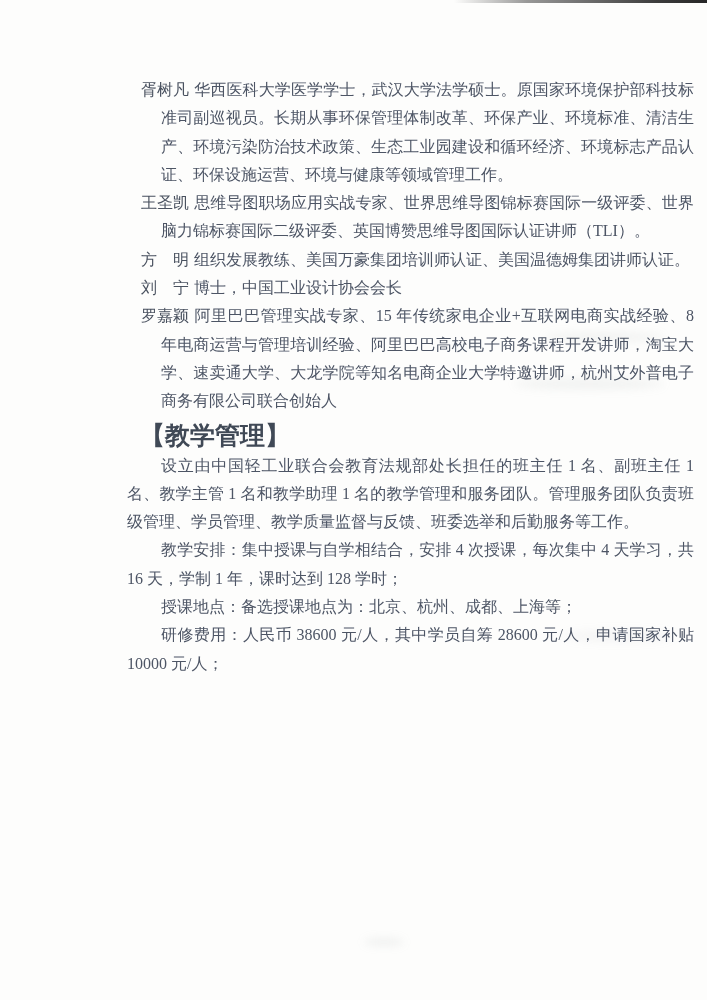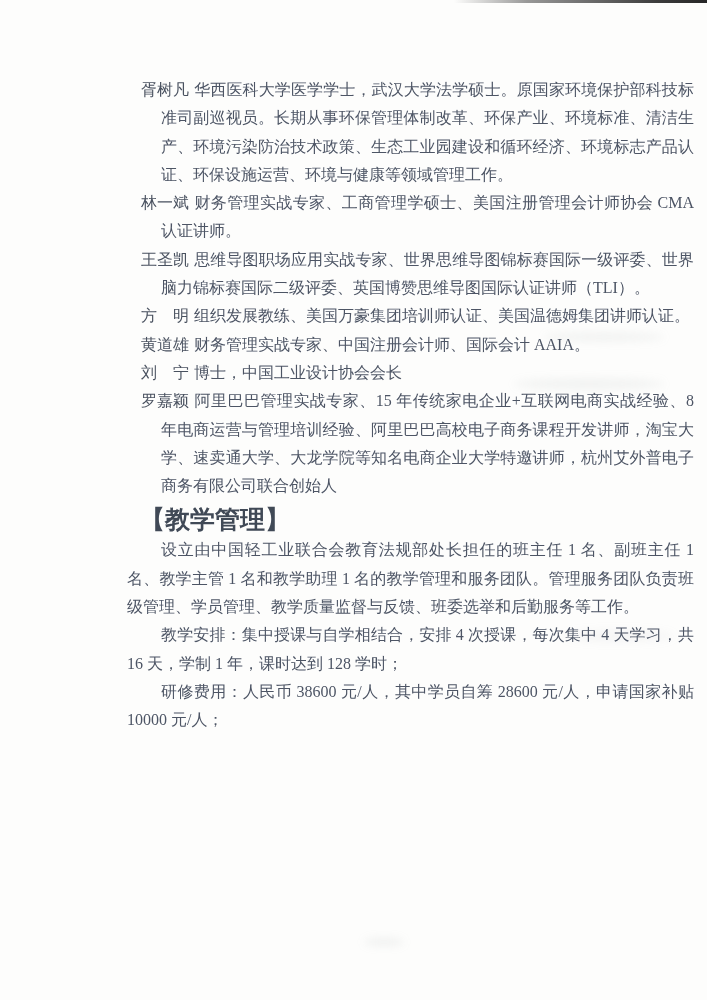--- a/index.html
+++ b/index.html
@@ -77,38 +77,37 @@
   <div class="scan-right-cap"></div>
   <div class="scan-smudge smudge-a"></div>
   <div class="scan-smudge smudge-b"></div>
   <div class="scan-smudge smudge-c"></div>
   <div class="scan-smudge smudge-d"></div>
 
   <div class="content">
 
     <p class="instr"><span class="iname">胥树凡</span><span>华西医科大学医学学士，武汉大学法学硕士。原国家环境保护部科技标准司副巡视员。长期从事环保管理体制改革、环保产业、环境标准、清洁生产、环境污染防治技术政策、生态工业园建设和循环经济、环境标志产品认证、环保设施运营、环境与健康等领域管理工作。</span></p>
 
-    <p class="instr"><span class="iname">林一斌</span><span>财务管理实战专家、工商管理学硕士、美国注册管理会计师协会 CMA 认证讲师。</span></p>
 
     <p class="instr"><span class="iname">王圣凯</span><span>思维导图职场应用实战专家、世界思维导图锦标赛国际一级评委、世界脑力锦标赛国际二级评委、英国博赞思维导图国际认证讲师（TLI）。</span></p>
 
     <p class="instr"><span class="iname">方　明</span><span>组织发展教练、美国万豪集团培训师认证、美国温德姆集团讲师认证。</span></p>
 
-    <p class="instr"><span class="iname">黄道雄</span><span>财务管理实战专家、中国注册会计师、国际会计 AAIA。</span></p>
 
     <p class="instr"><span class="iname">刘　宁</span><span>博士，中国工业设计协会会长</span></p>
 
     <p class="instr"><span class="iname">罗嘉颖</span><span>阿里巴巴管理实战专家、15 年传统家电企业+互联网电商实战经验、8 年电商运营与管理培训经验、阿里巴巴高校电子商务课程开发讲师，淘宝大学、速卖通大学、大龙学院等知名电商企业大学特邀讲师，杭州艾外普电子商务有限公司联合创始人</span></p>
 
     <h2 class="sect">【教学管理】</h2>
 
     <p class="body">设立由中国轻工业联合会教育法规部处长担任的班主任 1 名、副班主任 1 名、教学主管 1 名和教学助理 1 名的教学管理和服务团队。管理服务团队负责班级管理、学员管理、教学质量监督与反馈、班委选举和后勤服务等工作。</p>
 
 
     <p class="body">教学安排：集中授课与自学相结合，安排 4 次授课，每次集中 4 天学习，共 16 天，学制 1 年，课时达到 128 学时；</p>
 
+    <p class="body">授课地点：备选授课地点为：北京、杭州、成都、上海等；</p>
 
     <p class="body">研修费用：人民币 38600 元/人，其中学员自筹 28600 元/人，申请国家补贴 10000 元/人；</p>
 
 
 
   </div>
 </div>
 
 </body></html>

